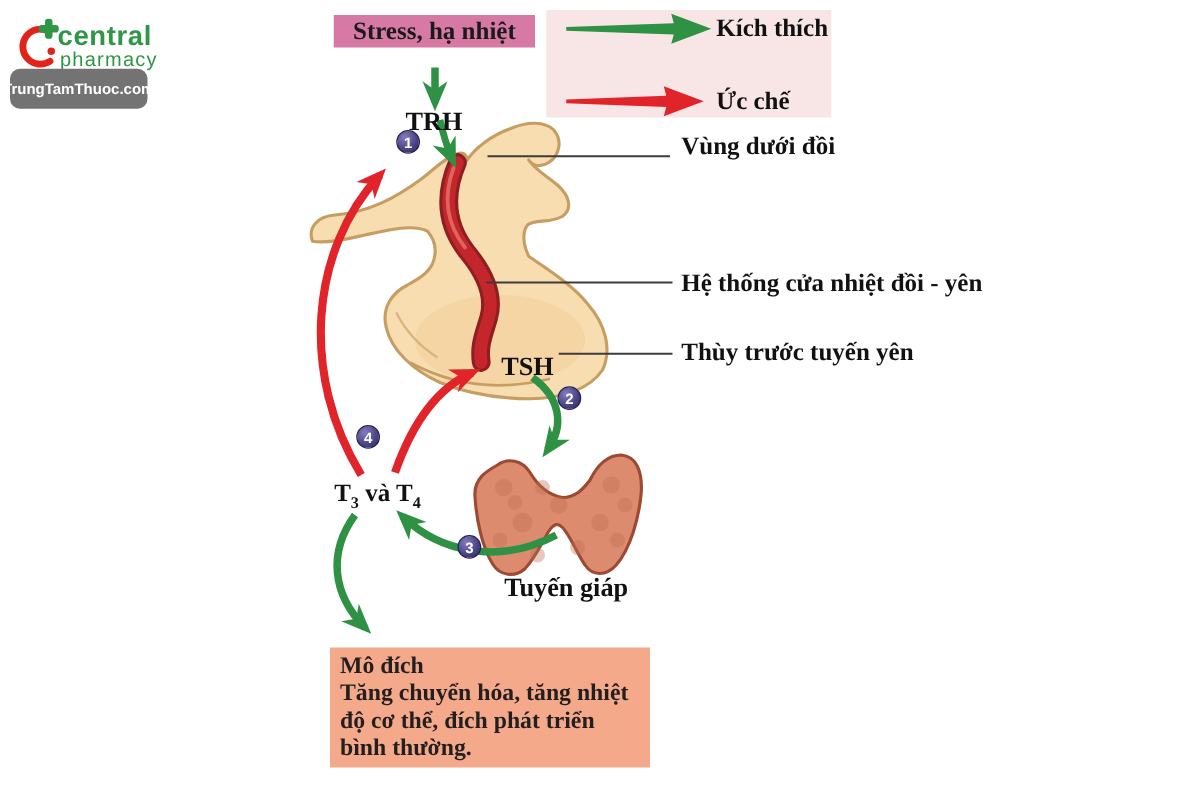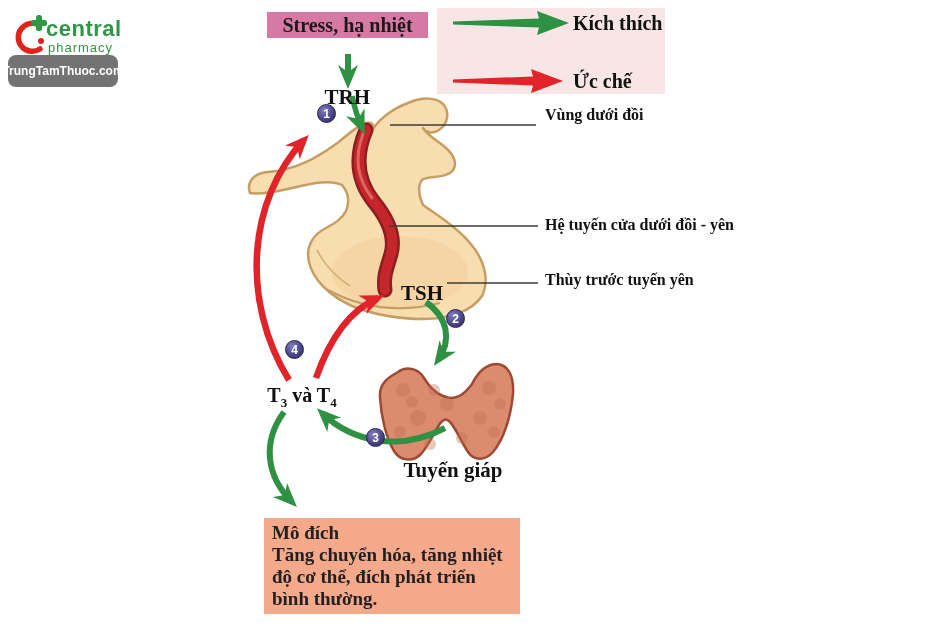--- a/index.html
+++ b/index.html
@@ -5,21 +5,21 @@
   html,body{margin:0;padding:0;background:#fff;}
   #stage{position:relative;width:950px;height:630px;background:#ffffff;overflow:hidden;
          font-family:"Liberation Serif","DejaVu Serif",serif;}
   .abs{position:absolute;}
   
   .logo-wrap{left:4px;top:2px;width:130px;height:60px;}
   .logo-mark{left:6px;top:12px;}
   .brand{left:42px;top:16px;font-family:"Liberation Sans","DejaVu Sans",sans-serif;
          font-weight:bold;font-size:22px;color:#2f9646;line-height:22px;letter-spacing:0.5px;}
   .brand-sub{left:44px;top:38px;font-family:"Liberation Sans","DejaVu Sans",sans-serif;
-         font-size:13px;color:#2f9646;letter-spacing:1px;}
+         font-size:16px;color:#2f9646;letter-spacing:1px;}
   .badge{left:4px;top:53px;width:110px;height:32px;background:#737373;border-radius:8px;
          color:#fff;font-family:"Liberation Sans","DejaVu Sans",sans-serif;font-weight:bold;
          font-size:12px;display:flex;align-items:center;justify-content:center;}
   
   .stress-box{left:267px;top:12px;width:161px;height:26px;background:#d679a4;
         display:flex;align-items:center;justify-content:center;
         font-weight:bold;font-size:20px;color:#1a1a1a;text-align:center;}
   .legend-box{left:437px;top:8px;width:228px;height:86px;background:#f7e6e5;
         display:flex;flex-direction:column;justify-content:space-evenly;padding:2px 0;box-sizing:border-box;gap:32px;}
   .legend-row{display:flex;align-items:center;gap:2px;padding-left:12px;}
@@ -27,21 +27,21 @@
   .target-box{left:264px;top:518px;width:256px;height:96px;background:#f5a98b;
         padding:4px 0 0 8px;box-sizing:border-box;font-weight:bold;font-size:19px;
         line-height:22px;color:#231f20;}
   
   .dlabel{font-weight:bold;color:#111;}
   .trh{left:310px;top:85px;width:60px;text-align:right;font-size:21px;}
   .tsh{left:393px;top:281px;width:58px;text-align:center;font-size:21px;}
   .t3t4{left:254px;top:384px;width:96px;text-align:center;font-size:20px;}
   .t3t4 sub{font-size:13px;}
   .thyroid-label{left:391px;top:458px;width:124px;text-align:center;font-size:21px;}
-  .ann{font-size:16px;font-weight:bold;color:#111;}
+  .ann{font-size:20px;font-weight:bold;color:#111;}
   .ann-hypo{left:545px;top:106px;}
   .ann-portal{left:545px;top:216px;}
   .ann-ant{left:545px;top:271px;}
   
   .step{width:19px;height:19px;border-radius:50%;
         background:radial-gradient(circle at 35% 30%, #837cc0, #474284 60%, #2c285e);
         border:1px solid #24214f;color:#fff;display:flex;align-items:center;justify-content:center;
         font-family:"Liberation Sans","DejaVu Sans",sans-serif;font-weight:bold;font-size:12px;box-sizing:border-box;}
   .step1{left:317px;top:104px;}
   .step2{left:446px;top:309px;}
@@ -151,21 +151,21 @@
   </div>
 
   <div class="abs dlabel trh">TRH</div>
   <div class="abs dlabel tsh">TSH</div>
   <div class="abs dlabel t3t4"><span>T</span><sub>3</sub>
       <span>và</span>
       <span>T</span><sub>4</sub></div>
   <div class="abs dlabel thyroid-label">Tuyến giáp</div>
 
   <div class="abs ann ann-hypo">Vùng dưới đồi</div>
-  <div class="abs ann ann-portal">Hệ tuyến cửa dưới đồi - yên</div>
+  <div class="abs ann ann-portal">Hệ thống cửa nhiệt đồi - yên</div>
   <div class="abs ann ann-ant">Thùy trước tuyến yên</div>
 
   <div class="abs step step1">1</div>
   <div class="abs step step2">2</div>
   <div class="abs step step3">3</div>
   <div class="abs step step4">4</div>
 
   <div class="abs target-box">
     <div>Mô đích</div>
     <div>Tăng chuyển hóa, tăng nhiệt</div>

